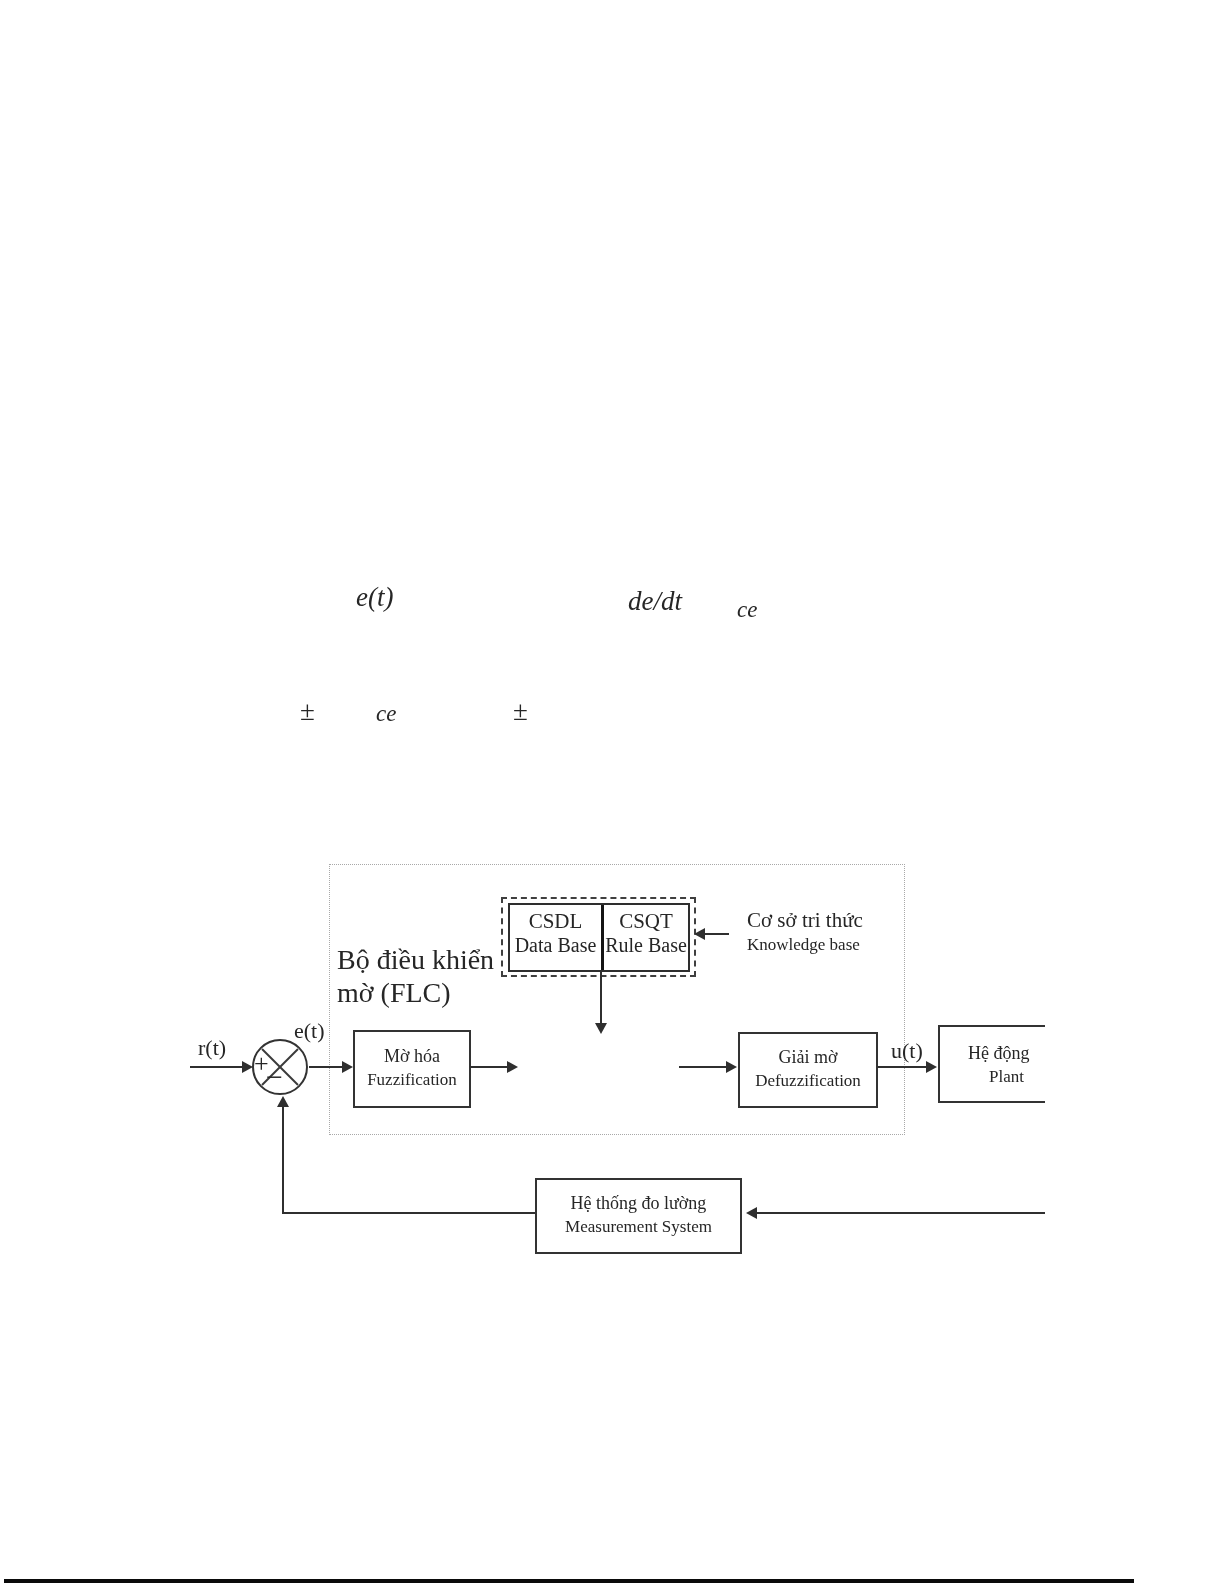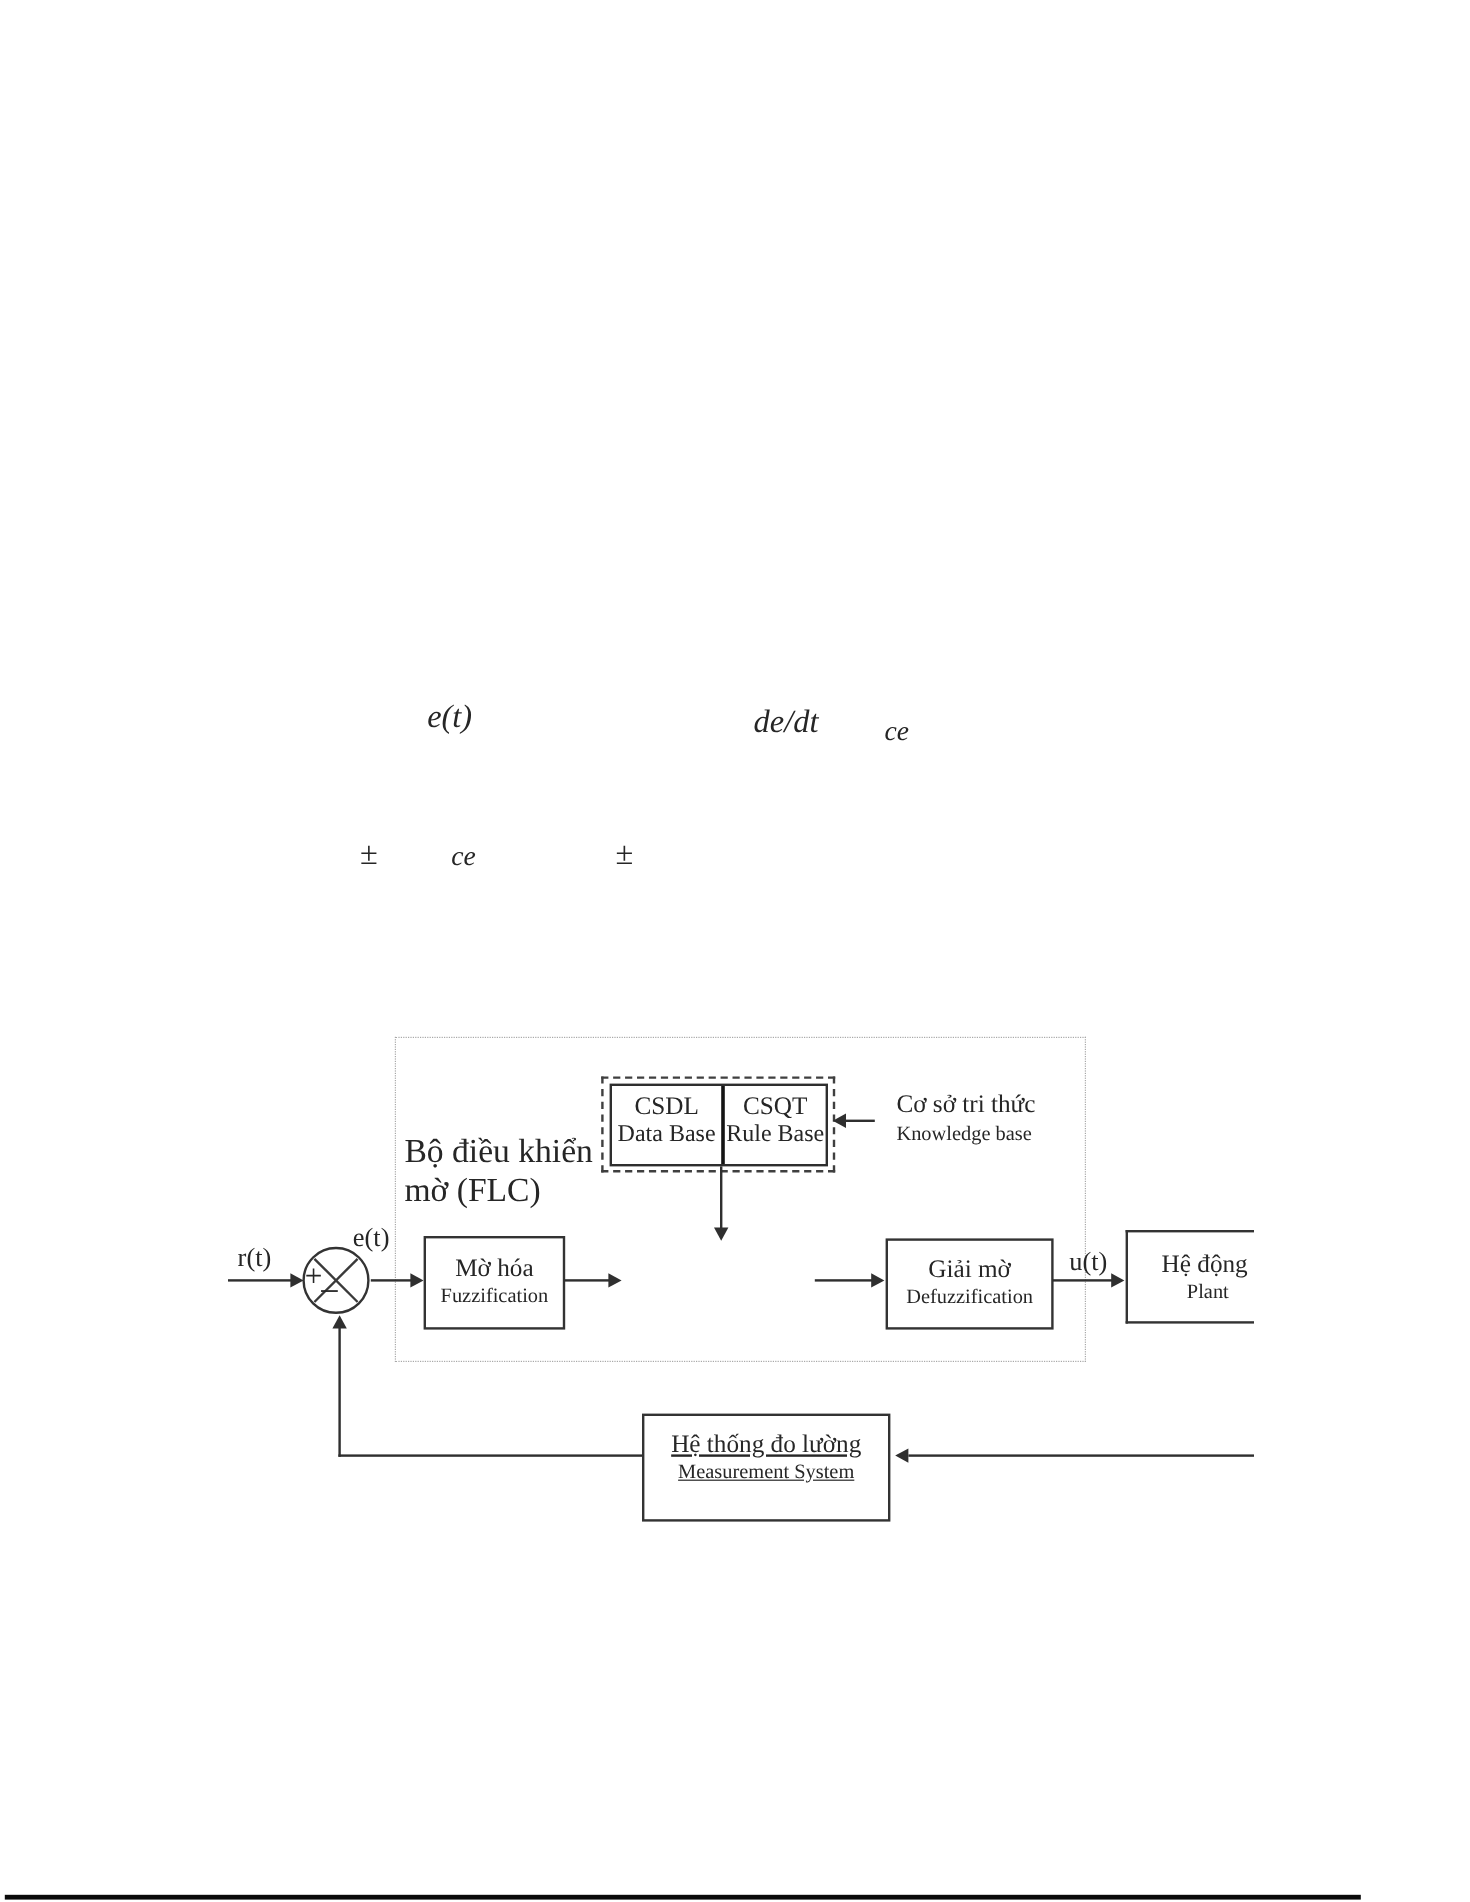--- a/index.html
+++ b/index.html
@@ -12,21 +12,21 @@
   .line{position:absolute;background:#2f2f2f;}
   .arrow{position:absolute;width:0;height:0;}
   .arrow.right{border-top:6px solid transparent;border-bottom:6px solid transparent;border-left:11px solid #2f2f2f;}
   .arrow.left{border-top:6px solid transparent;border-bottom:6px solid transparent;border-right:11px solid #2f2f2f;}
   .arrow.down{border-left:6px solid transparent;border-right:6px solid transparent;border-top:11px solid #2f2f2f;}
   .arrow.up{border-left:6px solid transparent;border-right:6px solid transparent;border-bottom:11px solid #2f2f2f;}
   .blockbox{
     position:absolute;box-sizing:border-box;border:2px solid #333333;background:#ffffff;
     text-align:center;
   }
-  .blockbox .title{font-size:21px;line-height:25px;}
+  .blockbox .title{font-size:18px;line-height:25px;}
   .blockbox .subtitle{font-size:17px;line-height:21px;}
   .flc-box{position:absolute;box-sizing:border-box;border:1px dotted #a8a8a8;background:transparent;}
   .kb-dashed{position:absolute;box-sizing:border-box;border:2px dashed #3f3f3f;}
   .kb-inner{position:absolute;box-sizing:border-box;border:2px solid #2e2e2e;display:flex;background:#fff;}
   .kb-cell{box-sizing:border-box;text-align:center;padding-top:3px;}
   .kb-cell .title{font-size:21px;line-height:26px;}
   .kb-cell .subtitle{font-size:20px;line-height:22px;}
   .kb-divider{width:3px;background:#141414;}
   .sumcircle{position:absolute;box-sizing:content-box;width:52px;height:52px;border:2px solid #333;border-radius:50%;background:#fff;}
   .label{position:absolute;white-space:nowrap;}
@@ -114,21 +114,21 @@
   <div class="arrow right" style="left:926px;top:1061px;"></div>
 
   <div class="blockbox clip" style="left:938px;top:1025px;width:107px;height:78px;border-right:none;padding-top:14px;text-align:left;">
     <div style="padding-left:28px;white-space:nowrap;" class="title">Hệ động</div>
     <div style="padding-left:28px;width:77px;text-align:center;" class="subtitle">Plant</div>
   </div>
 
   <div class="line" style="left:757px;top:1212px;width:288px;height:2px;"></div>
   <div class="arrow left" style="left:746px;top:1207px;"></div>
 
-  <div class="blockbox" style="left:535px;top:1178px;width:207px;height:90px;padding-top:11px;text-decoration:underline;">
+  <div class="blockbox" style="left:535px;top:1178px;width:207px;height:76px;padding-top:11px;">
     <div class="title">Hệ thống đo lường</div>
     <div class="subtitle">Measurement System</div>
   </div>
 
   <div class="line" style="left:282px;top:1212px;width:253px;height:2px;"></div>
   <div class="line" style="left:282px;top:1104px;width:2px;height:110px;"></div>
   <div class="arrow up" style="left:277px;top:1096px;"></div>
 
   <div class="line" style="left:4px;top:1579px;width:1130px;height:4px;background:#0a0a0a;"></div>
 

